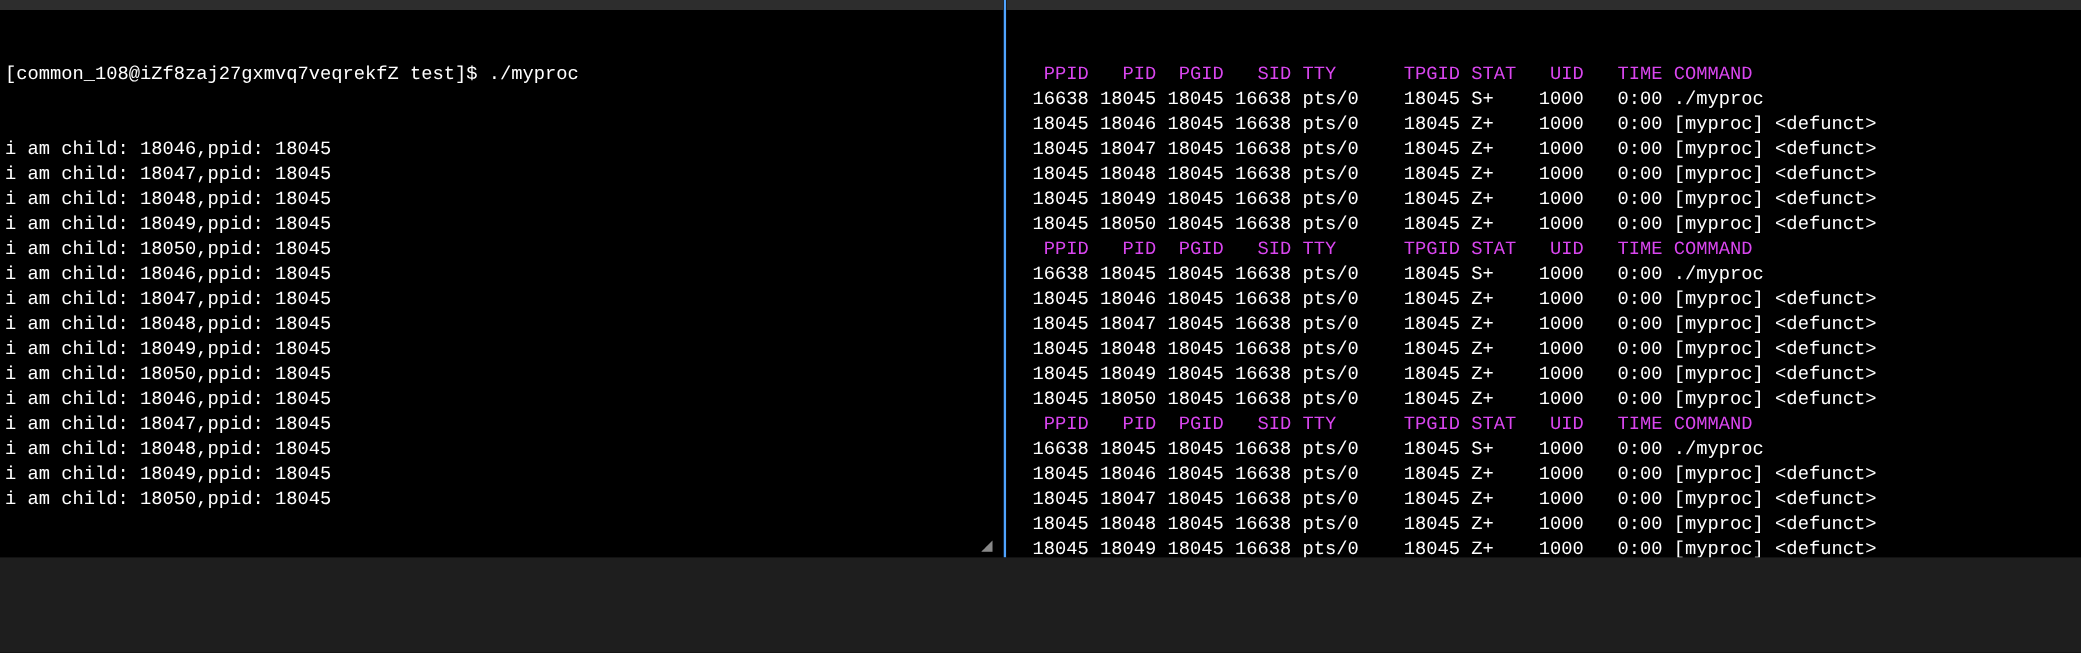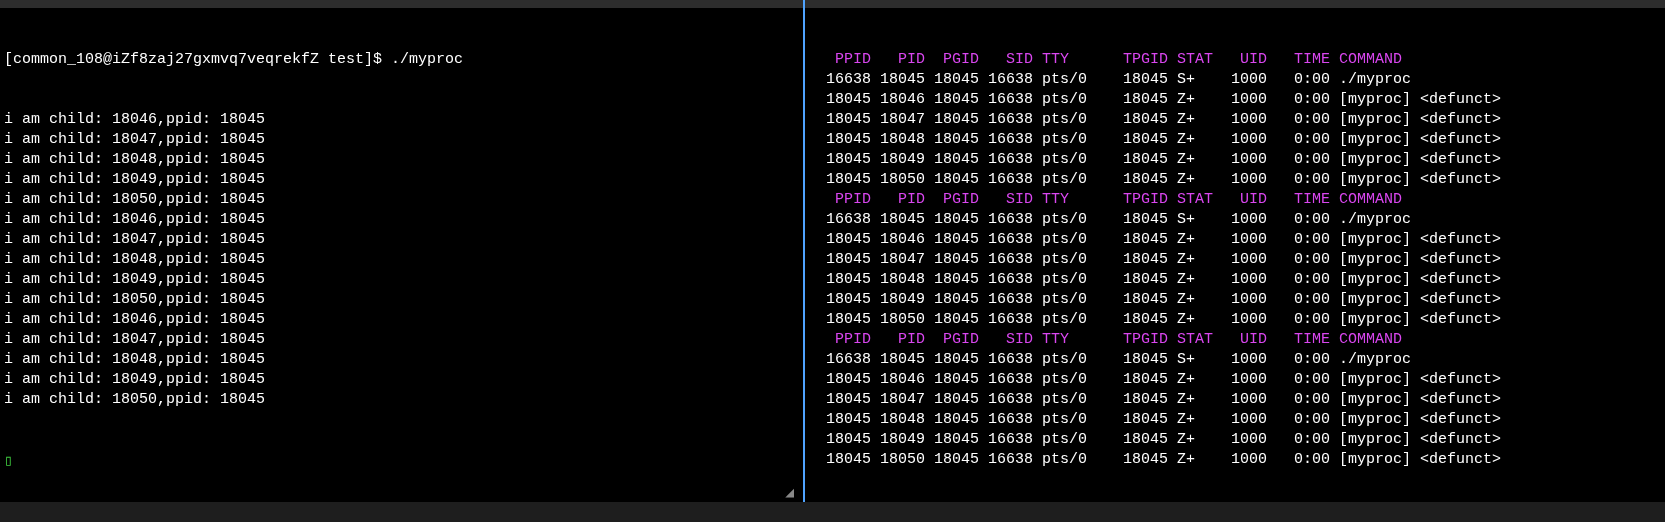--- a/index.html
+++ b/index.html
@@ -1,16 +1,16 @@
 <!DOCTYPE html>
 <html><head>
 <meta charset="utf-8">
 <style>
   html,body{margin:0;padding:0;background:#1e1e1e;font-family:Consolas,'Courier New',monospace;font-size:15px;line-height:20px;color:#fff;overflow:hidden}
-  .wrap{display:flex;width:1665px;height:502px;background:#0c0c0c}
+  .wrap{display:flex;width:1665px;height:446px;background:#0c0c0c}
   .pane{position:relative;background:#000;overflow:hidden}
   .left{width:805px;border-right:2px solid #4fa3ff;box-sizing:border-box}
   .right{flex:1}
   .titlebar{height:8px;background:#2d2d2d}
   .body{padding:2px 4px;white-space:pre}
   .line{white-space:pre}
   .prompt{color:#fff}
   .cmd{color:#fff}
   .cursor{margin-top:2px;color:#3ec93e;font-weight:bold}
   .scrollbar{position:absolute;right:2px;bottom:2px;width:16px;height:16px;color:#888}

